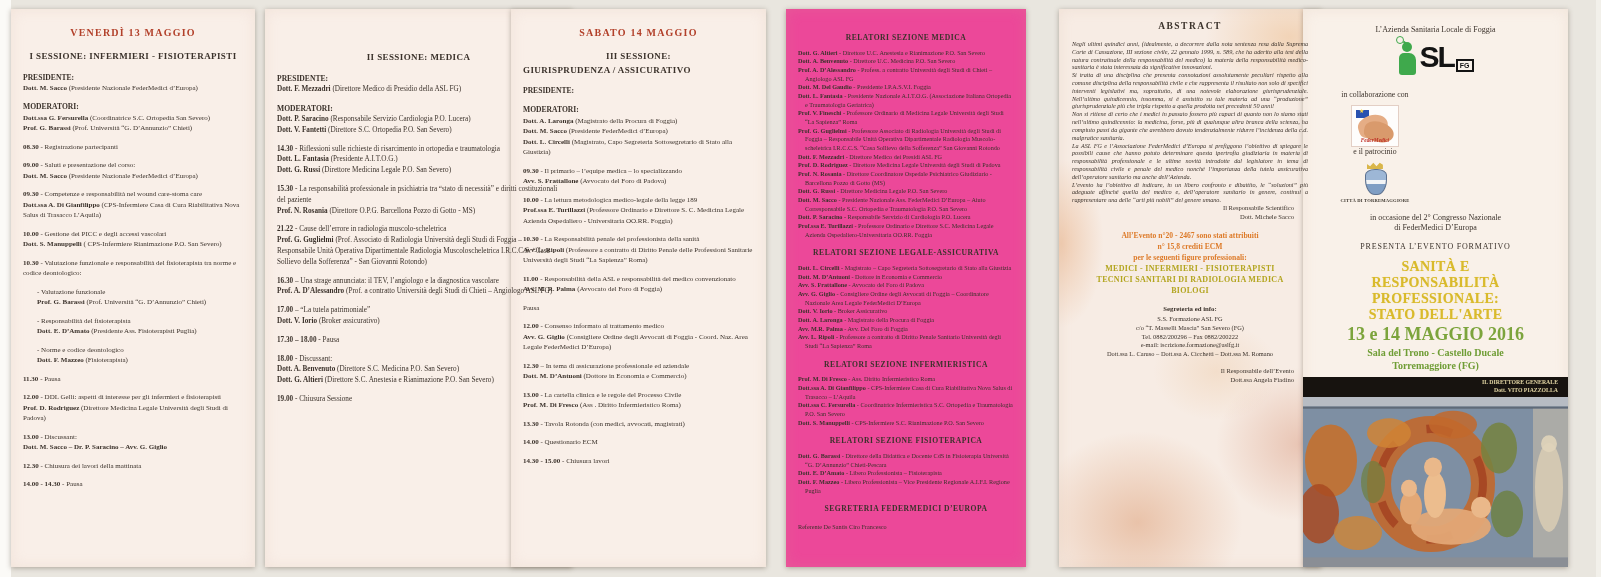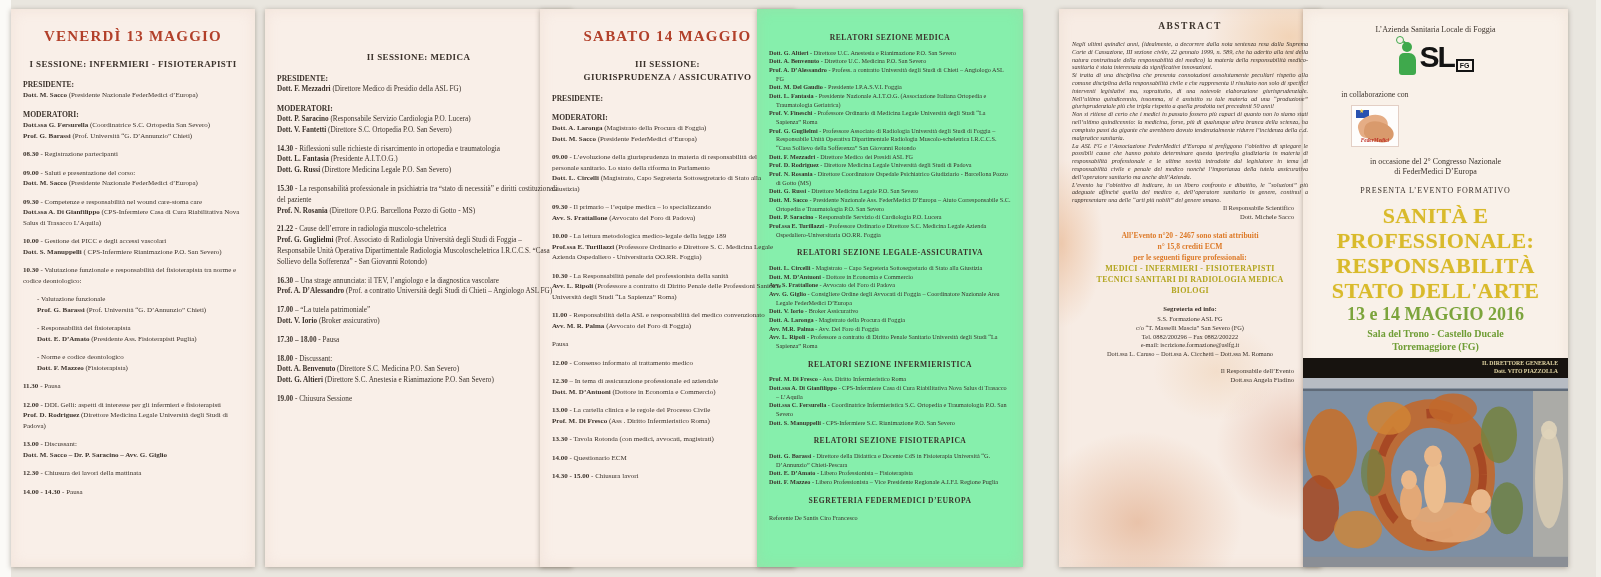--- a/index.html
+++ b/index.html
@@ -5,37 +5,37 @@
   html,body{margin:0;padding:0;}
   body{background:#dedbd4;font-family:"Liberation Serif","DejaVu Serif",serif;}
   #stage{position:relative;width:1601px;height:577px;background:#e9e6df;overflow:hidden;}
   .scan-edge{position:absolute;left:0;top:0;width:11px;height:577px;background:#fbfaf7;}
   .scan-edge-r{position:absolute;right:0;top:0;width:5px;height:577px;background:#f2f0ea;}
 
   .panel{position:absolute;top:9px;height:558px;background:#f9efe8;box-shadow:0 1px 5px rgba(70,55,40,.38),inset 0 0 14px rgba(210,170,150,.18);
          color:#3b322b;overflow:hidden;box-sizing:border-box;padding:10px 12px;}
   #p1{left:11px;width:244px;}
   #p2{left:265px;width:307px;}
-  #p3{left:540px;width:255px;}
-  #p4{left:757px;width:266px;background:#86efac;}
+  #p3{left:511px;width:255px;}
+  #p4{left:786px;width:240px;background:#ec4899;}
   #p5{left:1059px;width:262px;background:#f7ece4;padding:8px 13px;}
   #p6{left:1303px;width:265px;background:#f9f1e9;display:flex;flex-direction:column;padding:8px 12px 0;}
 
   .inner{position:relative;z-index:1;}
   .para{margin:0;}
   .sp{margin-top:8px;}
   .r-b{font-weight:bold;}
   .r-n{font-weight:normal;}
 
   
   #p1 .inner,#p3 .inner{font-size:7px;line-height:1.5;}
   #p2 .inner{font-size:7.2px;line-height:1.5;}
-  .ttl-red{text-align:center;font-weight:bold;font-size:15px;letter-spacing:1.2px;color:#b2402a;margin:6px 0 10px;}
+  .ttl-red{text-align:center;font-weight:bold;font-size:10px;letter-spacing:1.2px;color:#b2402a;margin:6px 0 10px;}
   .ttl-blk{text-align:center;font-weight:bold;font-size:9px;letter-spacing:.4px;margin-top:8px;}
-  .ttl-blk2{text-align:center;font-weight:bold;font-size:9px;letter-spacing:.4px;}
+  .ttl-blk2{text-align:left;font-weight:bold;font-size:9px;letter-spacing:.4px;}
   .mt-lg{margin-top:32px;margin-bottom:6px;}
   .lbl{font-weight:bold;font-size:7.6px;}
   .sub{padding-left:14px;}
 
   
   #p4 .inner{font-size:6.2px;line-height:1.4;}
   .rel{text-indent:-7px;padding-left:7px;}
   .rel-h{text-align:center;font-weight:bold;font-size:7.6px;letter-spacing:.5px;margin:9px 0 5px;}
   .rel-h1{margin-top:14px;}
 
@@ -77,21 +77,21 @@
   .fm-h2{left:12px;top:16px;width:30px;height:20px;background:#d99a6c;transform:rotate(14deg);}
   .fm-text{position:absolute;left:0;right:0;bottom:3px;text-align:center;font-size:5.4px;font-weight:bold;color:#c03227;font-style:italic;}
   .crest{position:relative;width:26px;height:32px;margin-top:6px;}
   .crest-crown{position:absolute;left:5px;top:0;width:16px;height:7px;background:#d9b64a;
     clip-path:polygon(0 100%,0 30%,20% 60%,40% 10%,60% 60%,80% 10%,100% 40%,100% 100%);}
   .crest-shield{position:absolute;left:3px;top:7px;width:20px;height:24px;border-radius:10px 10px 45% 45%/6px 6px 60% 60%;
     background:linear-gradient(180deg,#9db7d6 0 40%,#f2f4f6 40% 60%,#7f9ec4 60%);border:1px solid #5d7290;}
   .crest-label{font-size:4.6px;font-weight:bold;letter-spacing:.2px;margin-top:4px;color:#3a342c;}
   .cov-occ{text-align:center;font-size:8px;line-height:1.3;margin-top:10px;}
   .cov-presents{text-align:center;font-size:8px;letter-spacing:.8px;margin-top:8px;}
-  .cov-title{text-align:center;font-weight:bold;color:#d9ba2b;font-size:22px;line-height:1.14;margin-top:8px;letter-spacing:.3px;text-shadow:0 0 1px rgba(217,186,43,.4);}
+  .cov-title{text-align:center;font-weight:bold;color:#d9ba2b;font-size:14px;line-height:1.14;margin-top:8px;letter-spacing:.3px;text-shadow:0 0 1px rgba(217,186,43,.4);}
   .cov-date{text-align:center;font-weight:bold;color:#7ca43c;font-size:18px;margin-top:2px;line-height:1.1;}
   .cov-venue{text-align:center;font-weight:bold;color:#6f9d35;font-size:10px;line-height:1.3;margin-top:2px;}
   .dir-bar{margin:5px -12px 0;background:#17130f;color:#e3d6a4;text-align:right;font-size:5.8px;font-weight:bold;line-height:1.35;padding:2px 10px;}
   .fresco{margin:0 -12px;flex:1;position:relative;}
   .fresco svg{display:block;width:100%;height:100%;}
 </style>
 </head>
 <body>
 
 <div id="stage">
@@ -160,32 +160,32 @@
 
   <div id="p3" class="panel">
     <div class="inner">
         <div class="para ttl-red"><span class="r-b">SABATO 14 MAGGIO</span></div>
         <div class="para ttl-blk"><span class="r-b">III SESSIONE:</span></div>
         <div class="para ttl-blk2"><span class="r-b">GIURISPRUDENZA / ASSICURATIVO</span></div>
         <div class="para lbl sp"><span class="r-b">PRESIDENTE:</span></div>
         <div class="para lbl sp"><span class="r-b">MODERATORI:</span></div>
         <div class="para "><span class="r-b">Dott. A. Laronga </span><span class="r-n">(Magistrato della Procura di Foggia)</span></div>
         <div class="para "><span class="r-b">Dott. M. Sacco </span><span class="r-n">(Presidente FederMedici d’Europa)</span></div>
-        <div class="para  sp"><span class="r-b">09.00</span><span class="r-n"> - L’evoluzione della giurisprudenza in materia di responsabilità del personale sanitario. Lo stato della riforma in Parlamento</span></div>
         <div class="para "><span class="r-b">Dott. L. Circelli </span><span class="r-n">(Magistrato, Capo Segreteria Sottosegretario di Stato alla Giustizia)</span></div>
         <div class="para  sp"><span class="r-b">09.30</span><span class="r-n"> - Il primario – l’equipe medica – lo specializzando</span></div>
         <div class="para "><span class="r-b">Avv. S. Frattallone </span><span class="r-n">(Avvocato del Foro di Padova)</span></div>
         <div class="para  sp"><span class="r-b">10.00</span><span class="r-n"> - La lettura metodologica medico-legale della legge 189</span></div>
         <div class="para "><span class="r-b">Prof.ssa E. Turillazzi </span><span class="r-n">(Professore Ordinario e Direttore S. C. Medicina Legale Azienda Ospedaliero - Universitaria OO.RR. Foggia)</span></div>
         <div class="para  sp"><span class="r-b">10.30</span><span class="r-n"> - La Responsabilità penale del professionista della sanità</span></div>
         <div class="para "><span class="r-b">Avv. L. Ripoli </span><span class="r-n">(Professore a contratto di Diritto Penale delle Professioni Sanitarie Università degli Studi “La Sapienza” Roma)</span></div>
         <div class="para  sp"><span class="r-b">11.00</span><span class="r-n"> - Responsabilità della  ASL  e responsabilità del medico convenzionato</span></div>
         <div class="para "><span class="r-b">Avv. M. R. Palma </span><span class="r-n">(Avvocato del Foro di Foggia)</span></div>
         <div class="para  sp"><span class="r-n">Pausa</span></div>
         <div class="para  sp"><span class="r-b">12.00</span><span class="r-n"> - Consenso informato al trattamento medico</span></div>
+        <div class="para "><span class="r-b">Avv. G. Giglio </span><span class="r-n">(Consigliere Ordine degli Avvocati di Foggia - Coord. Naz. Area Legale FederMedici D’Europa)</span></div>
         <div class="para  sp"><span class="r-b">12.30</span><span class="r-n"> – In tema di assicurazione professionale ed aziendale</span></div>
         <div class="para "><span class="r-b">Dott. M. D’Antuoni </span><span class="r-n">(Dottore in Economia e Commercio)</span></div>
         <div class="para  sp"><span class="r-b">13.00</span><span class="r-n"> - La cartella clinica e le regole del Processo Civile</span></div>
         <div class="para "><span class="r-b">Prof. M. Di Fresco </span><span class="r-n">(Ass . Diritto Infermieristico Roma)</span></div>
         <div class="para  sp"><span class="r-b">13.30</span><span class="r-n"> - Tavola Rotonda (con medici, avvocati, magistrati)</span></div>
         <div class="para  sp"><span class="r-b">14.00</span><span class="r-n"> - Questionario ECM</span></div>
         <div class="para  sp"><span class="r-b">14.30 - 15.00</span><span class="r-n"> - Chiusura lavori</span></div>
       </div>
   </div>
 
@@ -272,33 +272,41 @@
     <div class="cov-row">
       <div class="cov-col">
         <div class="cov-col-label">in collaborazione con</div>
         <div class="fm-logo">
           <span class="fm-flag"></span>
           <span class="fm-hand fm-h1"></span>
           <span class="fm-hand fm-h2"></span>
           <span class="fm-text">FederMedici</span>
         </div>
       </div>
+      <div class="cov-col">
+        <div class="cov-col-label">e il patrocinio</div>
+        <div class="crest">
+          <span class="crest-crown"></span>
+          <span class="crest-shield"></span>
+        </div>
+        <div class="crest-label">CITTÀ DI TORREMAGGIORE</div>
+      </div>
     </div>
 
     <div class="cov-occ">
       <div>in occasione del 2° Congresso Nazionale</div>
       <div>di FederMedici D’Europa</div>
     </div>
 
     <div class="cov-presents">PRESENTA L’EVENTO FORMATIVO</div>
 
     <div class="cov-title">
       <div>SANITÀ E</div>
+      <div>RESPONSABILITÀ</div>
       <div>PROFESSIONALE:</div>
-      <div>RESPONSABILITÀ</div>
       <div>STATO DELL'ARTE</div>
     </div>
 
     <div class="cov-date">13 e 14 MAGGIO 2016</div>
 
     <div class="cov-venue">
       <div>Sala del Trono - Castello Ducale</div>
       <div>Torremaggiore (FG)</div>
     </div>
 

